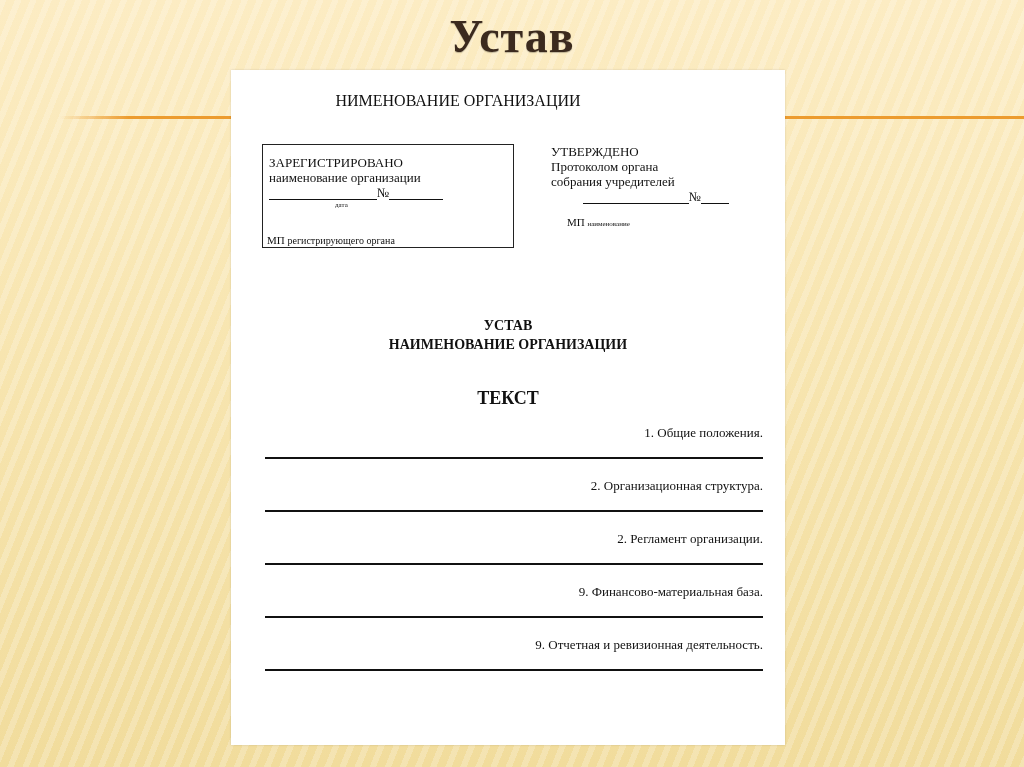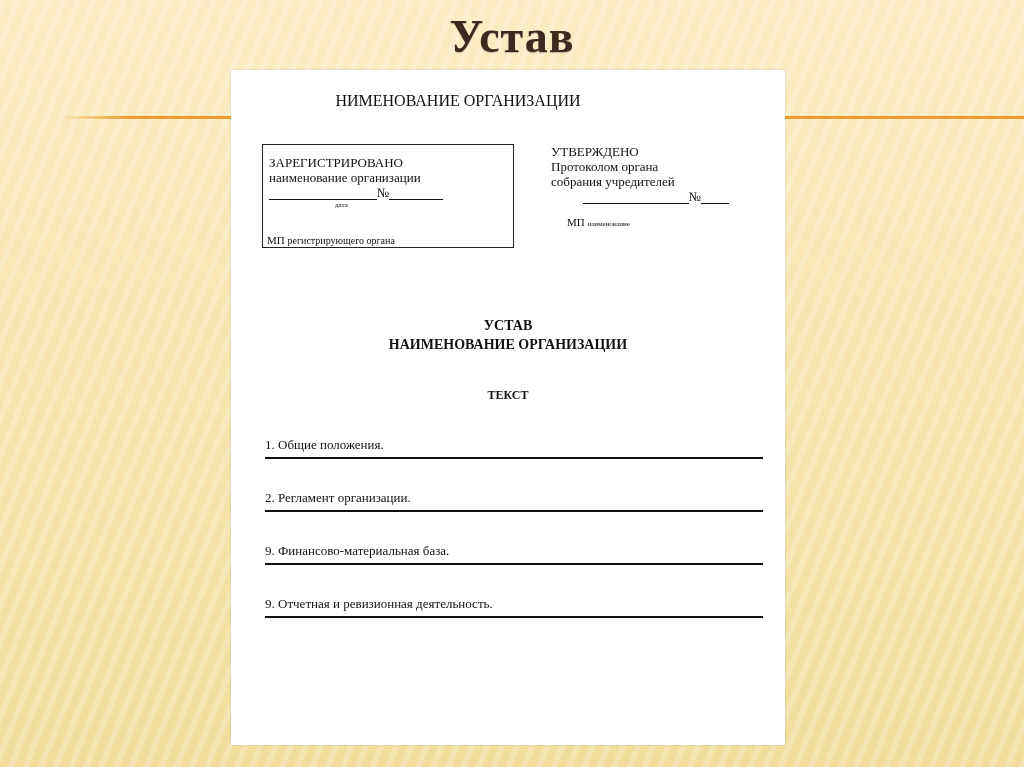--- a/index.html
+++ b/index.html
@@ -48,28 +48,27 @@
       font-size: 13px; line-height: 15px; text-align: left;
     }
     .approved .blank-row { display: flex; justify-content: center; align-items: flex-end; }
     .approved-stamp { position: absolute; left: 336px; top: 146px; font-size: 11px; }
     .charter-title {
       position: absolute; left: 0; top: 246px; width: 554px; text-align: center;
       font-weight: bold; font-size: 14px; line-height: 19px;
     }
     .text-label {
       position: absolute; left: 0; top: 318px; width: 554px; text-align: center;
-      font-weight: bold; font-size: 12px;
+      font-weight: bold; font-size: 18px;
     }
     .sections { position: absolute; left: 34px; top: 352px; width: 498px; }
     .section-row { height: 53px; position: relative; }
     .section-row .label {
-      position: absolute; left: 0; top: 3px; width: 100%; text-align: left;
+      position: absolute; left: 0; top: 3px; width: 100%; text-align: right;
       font-size: 13px;
-      margin-top: 12px;
     }
     .section-row .rule {
       position: absolute; left: 0; top: 35px; width: 100%; height: 2px; background: #111;
     }
   </style>
 </head>
 <body>
 
 <div class="slide-title">Устав</div>
 <div class="accent-line accent-left"></div>
@@ -116,20 +115,24 @@
   </div>
 
   <div class="text-label">ТЕКСТ</div>
 
   <div class="sections">
     <div class="section-row">
       <div class="label">1. Общие положения.</div>
       <div class="rule"></div>
     </div>
     <div class="section-row">
+      <div class="label">2. Организационная структура.</div>
+      <div class="rule"></div>
+    </div>
+    <div class="section-row">
       <div class="label">2. Регламент организации.</div>
       <div class="rule"></div>
     </div>
     <div class="section-row">
       <div class="label">9. Финансово-материальная база.</div>
       <div class="rule"></div>
     </div>
     <div class="section-row">
       <div class="label">9. Отчетная и ревизионная деятельность.</div>
       <div class="rule"></div>

